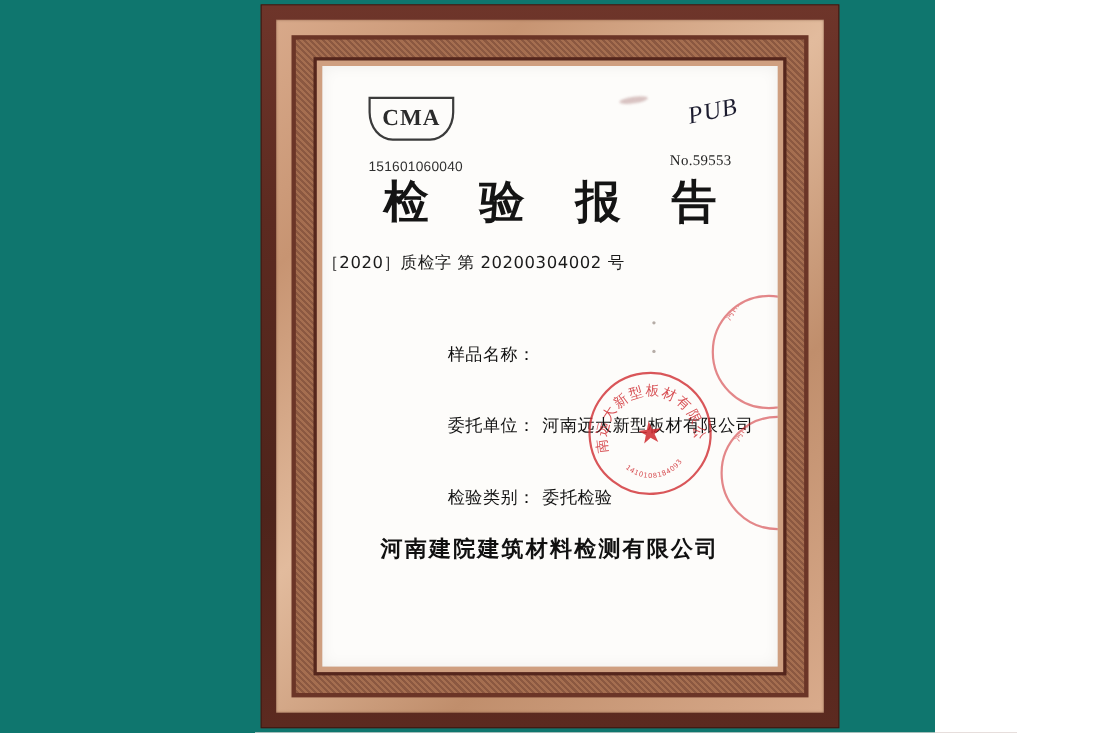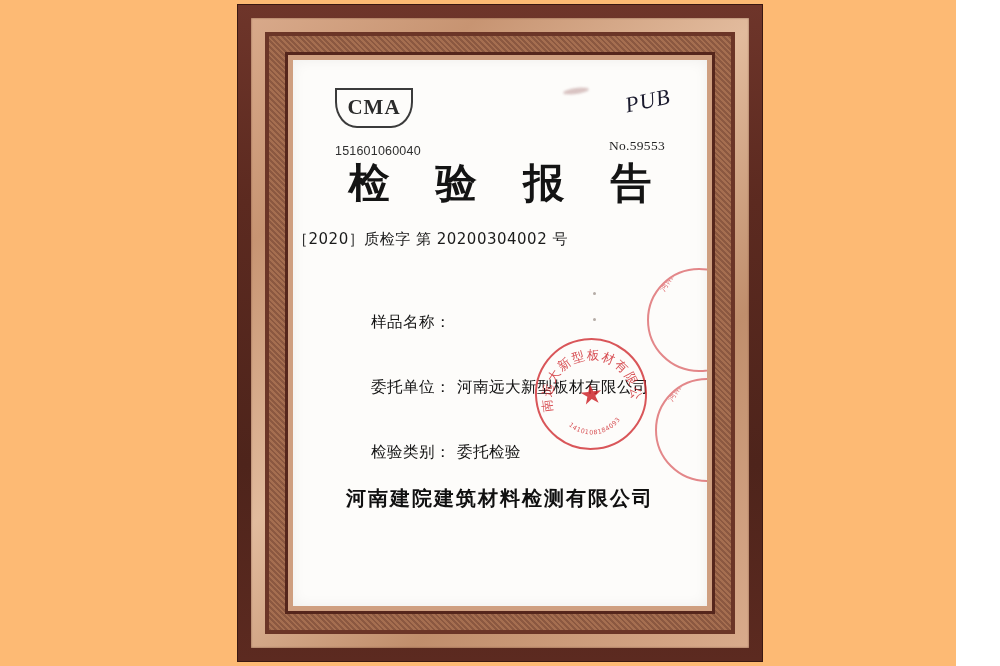--- a/index.html
+++ b/index.html
@@ -9,23 +9,23 @@
   }
   body {
     width: 1000px;
     height: 666px;
     overflow: hidden;
     font-family: "DejaVu Sans", "Liberation Sans", sans-serif;
   }
 
   #page {
     position: relative;
-    width: 956px;
+    width: 850px;
     height: 666px;
-    background: #fdba74;
+    background: #0f766e;
   }
 
   
   .cert-frame {
     position: absolute;
     left: 237px;
     top: 4px;
     width: 526px;
     height: 658px;
     box-sizing: border-box;
@@ -196,21 +196,21 @@
   .fields {
     position: absolute;
     left: 0;
     right: 0;
     top: 252px;
   }
   .field-row {
     display: flex;
     align-items: flex-start;
     margin-bottom: 44px;
-    padding-left: 78px;
+    padding-left: 114px;
   }
   .field-label {
     font-family: "DejaVu Sans", sans-serif;
     font-size: 15.5px;
     color: #121212;
     white-space: nowrap;
     letter-spacing: 0.5px;
   }
   .field-value {
     font-family: "DejaVu Sans", sans-serif;

